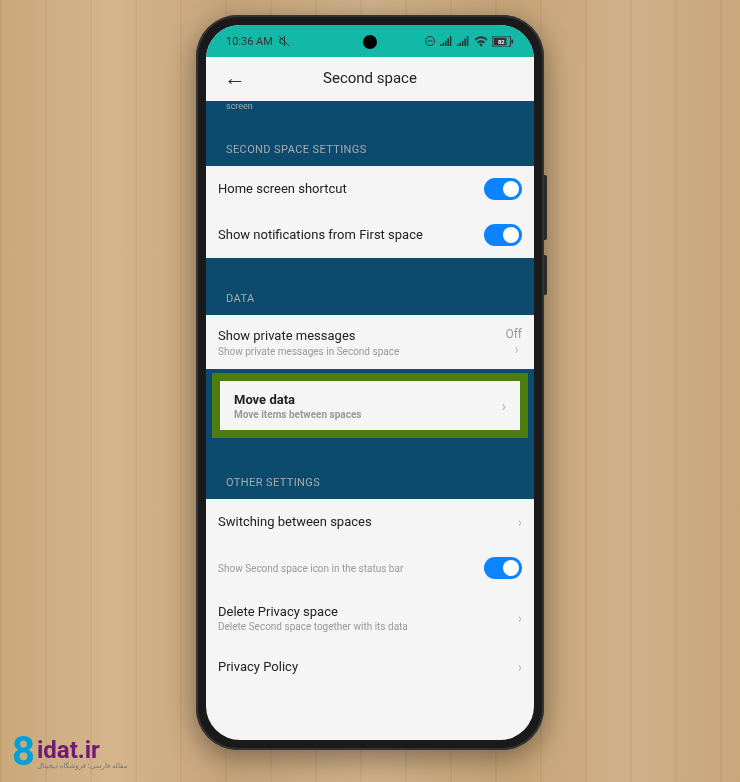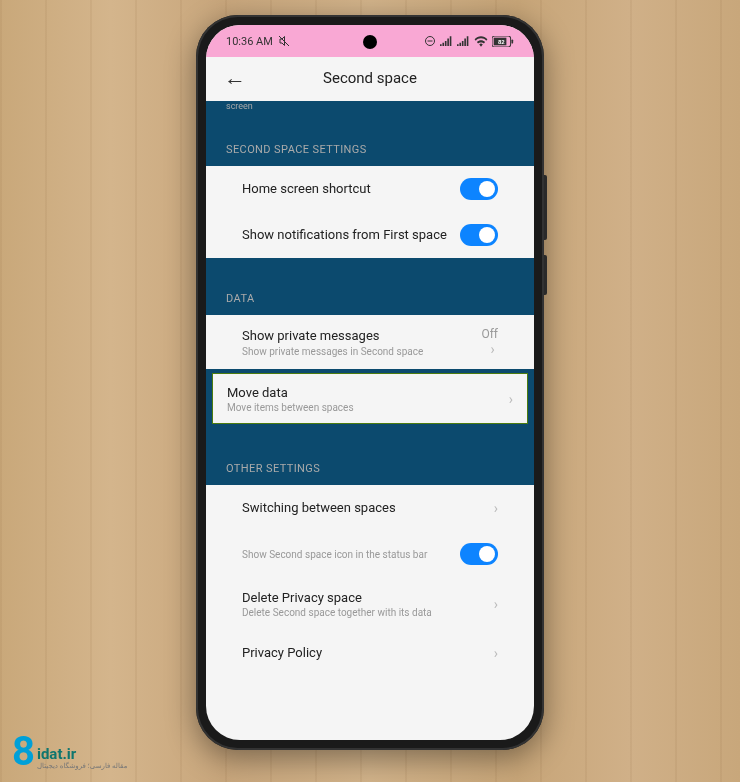--- a/index.html
+++ b/index.html
@@ -71,21 +71,21 @@
       z-index: 100;
     }
     .status-bar {
       height: 32px;
       display: flex;
       justify-content: space-between;
       align-items: center;
       padding: 0 20px;
       font-size: 11px;
       color: #333;
-      background: #f9a8d4;
+      background: #14b8a6;
     }
     .status-left {
       display: flex;
       align-items: center;
       gap: 5px;
     }
     .status-right {
       display: flex;
       align-items: center;
       gap: 4px;
@@ -122,21 +122,21 @@
       color: #aaa;
     }
     .section-header {
       padding: 20px 20px 10px;
       font-size: 11px;
       color: #aaa;
       text-transform: uppercase;
       letter-spacing: 0.4px;
     }
     .setting-item {
-      padding: 12px 36px;
+      padding: 12px 12px;
       display: flex;
       align-items: center;
       justify-content: space-between;
       gap: 10px;
       background: #f5f5f5;
       min-height: 46px;
     }
     .setting-text {
       flex: 1;
     }
@@ -171,22 +171,23 @@
       position: absolute;
       width: 16px;
       height: 16px;
       background: #fff;
       border-radius: 50%;
       top: 3px;
       right: 3px;
     }
     .highlight-box {
       position: relative;
-      border: 1px solid #4d7c0f;
+      border: 8px solid #4d7c0f;
       margin: 4px 6px;
+      font-weight: bold;
     }
     .highlight-box .setting-item {
       padding: 10px 14px;
     }
     .spacer {
       height: 14px;
     }
     .watermark {
       position: absolute;
       bottom: 12px;
@@ -199,23 +200,23 @@
       font-size: 40px;
       font-weight: 700;
       color: #00a0d8;
       line-height: 0.9;
     }
     .wm-text {
       display: flex;
       flex-direction: column;
     }
     .wm-main {
-      font-size: 15px;
+      font-size: 24px;
       font-weight: 700;
-      color: #0f766e;
+      color: #701a75;
       line-height: 1;
     }
     .wm-sub {
       font-size: 7px;
       color: #777;
       letter-spacing: -0.3px;
     }
     .right-trail {
       display: flex;
       align-items: center;

